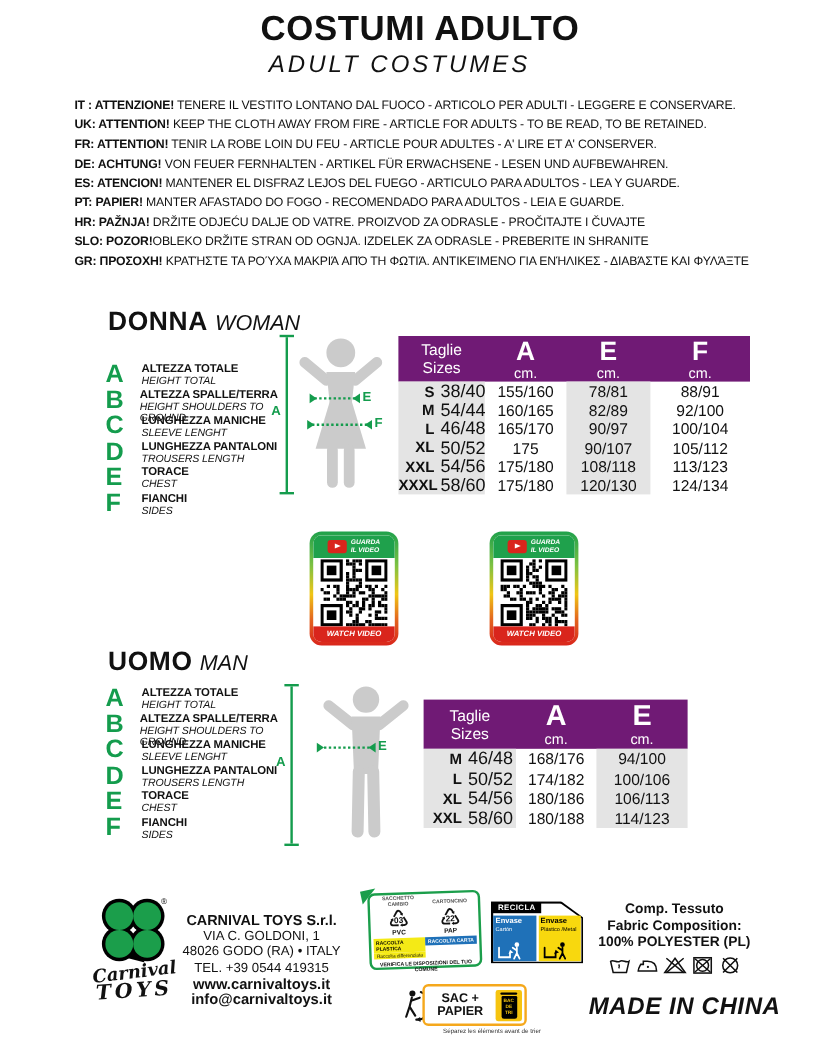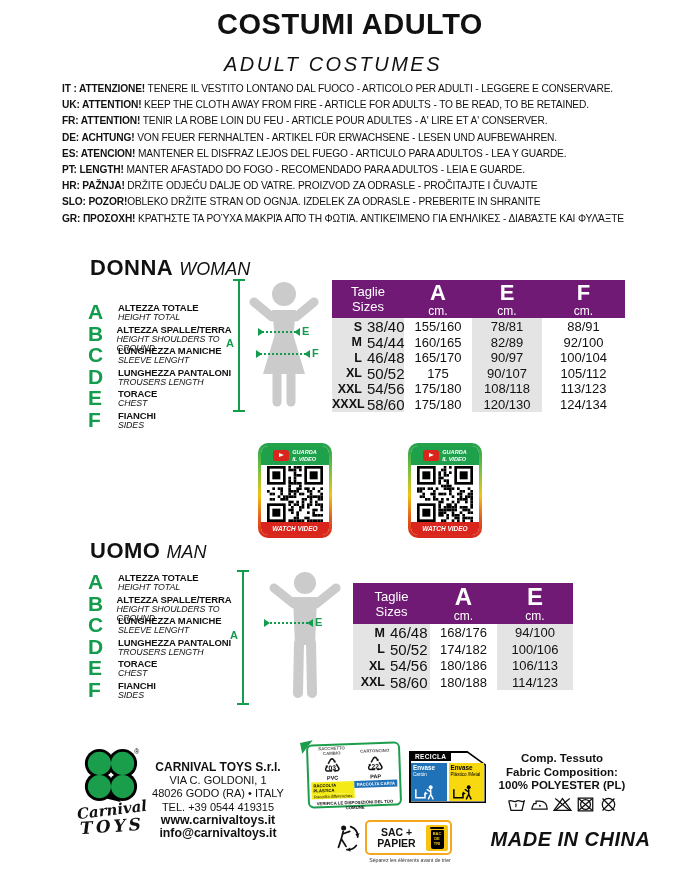--- a/index.html
+++ b/index.html
@@ -3,21 +3,21 @@
 <meta charset="utf-8">
 <style>
   html,body{margin:0;padding:0;background:#fff;}
   #page{position:relative;width:700px;height:869px;background:#fff;overflow:hidden;
         font-family:"Liberation Sans",sans-serif;color:#111;}
   .abs{position:absolute;}
 
   
   .title{position:absolute;top:8px;left:0;width:700px;text-align:center;
          font-size:29px;font-weight:800;letter-spacing:.5px;}
-  .subtitle{position:absolute;top:53px;left:0;width:666px;text-align:center;
+  .subtitle{position:absolute;top:43px;left:0;width:666px;text-align:center;
             font-size:20px;font-style:italic;letter-spacing:2.5px;}
 
   
   .warnings{position:absolute;left:62px;top:81px;width:600px;}
   .warn-line{font-size:10.2px;line-height:16.2px;white-space:nowrap;letter-spacing:-.15px;}
   .warn-line b{font-weight:800;}
 
   
   .sec-title{position:absolute;left:90px;}
   .sec-main{font-size:22px;font-weight:800;letter-spacing:.5px;}
@@ -128,21 +128,21 @@
   .rc-icon{width:24px;height:16px;margin-top:auto;}
 
   .comp{position:absolute;left:494px;top:752px;width:136px;text-align:center;}
   .comp-line{font-size:11.5px;font-weight:800;line-height:13.5px;white-space:nowrap;}
   .care-row{display:flex;justify-content:center;gap:2px;margin-top:3px;}
   .care-row svg{width:21px;height:17px;}
   .made-in{position:absolute;left:468px;top:828px;width:205px;text-align:center;
       font-size:20px;font-weight:800;font-style:italic;letter-spacing:.5px;white-space:nowrap;}
 
   .triman-svg{position:absolute;left:331px;top:821px;width:30px;height:32px;}
-  .sac-box{position:absolute;left:365px;top:820px;width:87px;height:35px;border:2.5px solid #f5a81c;
+  .sac-box{position:absolute;left:352px;top:820px;width:87px;height:35px;border:2.5px solid #f5a81c;
       border-radius:5px;background:#fff;display:flex;align-items:center;box-sizing:border-box;}
   .sac-text{flex:1;text-align:center;font-weight:800;font-size:10.5px;line-height:10.5px;}
   .sac-text span{display:block;}
   .sac-bin{width:22px;height:26px;background:#f6c40f;border-radius:2px;margin-right:2px;
       display:flex;flex-direction:column;align-items:center;flex:0 0 auto;}
   .sb-lid{width:14px;height:2.5px;background:#000;border-radius:1px;margin-top:2px;}
   .sb-body{width:13px;flex:1;background:#000;border-radius:1px 1px 2px 2px;margin:1px 0 2px;
       display:flex;flex-direction:column;align-items:center;justify-content:center;
       color:#f6c40f;font-size:4px;font-weight:800;line-height:4.6px;}
   .sac-note{position:absolute;left:360px;top:857px;width:100px;font-size:5.2px;text-align:center;
@@ -155,21 +155,21 @@
 
   <div class="title">COSTUMI ADULTO</div>
   <div class="subtitle">ADULT COSTUMES</div>
 
   <div class="warnings">
     <div class="warn-line"><b>IT : ATTENZIONE!</b><span> TENERE IL VESTITO LONTANO DAL FUOCO - ARTICOLO PER ADULTI - LEGGERE E CONSERVARE.</span></div>
     <div class="warn-line"><b>UK: ATTENTION!</b><span> KEEP THE CLOTH AWAY FROM FIRE - ARTICLE FOR ADULTS - TO BE READ, TO BE RETAINED.</span></div>
     <div class="warn-line"><b>FR: ATTENTION!</b><span> TENIR LA ROBE LOIN DU FEU - ARTICLE POUR ADULTES  - A' LIRE ET A' CONSERVER.</span></div>
     <div class="warn-line"><b>DE: ACHTUNG!</b><span> VON FEUER FERNHALTEN - ARTIKEL FÜR ERWACHSENE - LESEN UND AUFBEWAHREN.</span></div>
     <div class="warn-line"><b>ES: ATENCION!</b><span> MANTENER EL DISFRAZ LEJOS DEL FUEGO -  ARTICULO PARA ADULTOS - LEA Y GUARDE.</span></div>
-    <div class="warn-line"><b>PT: LENGTH!</b><span> MANTER AFASTADO DO FOGO - RECOMENDADO PARA ADULTOS - LEIA E GUARDE.</span></div>
+    <div class="warn-line"><b>PT: PAPIER!</b><span> MANTER AFASTADO DO FOGO - RECOMENDADO PARA ADULTOS - LEIA E GUARDE.</span></div>
     <div class="warn-line"><b>HR: PAŽNJA!</b><span> DRŽITE ODJEĆU DALJE OD VATRE. PROIZVOD ZA ODRASLE - PROČITAJTE I ČUVAJTE</span></div>
     <div class="warn-line"><b>SLO: POZOR!</b><span>OBLEKO DRŽITE STRAN OD OGNJA. IZDELEK ZA ODRASLE - PREBERITE IN SHRANITE</span></div>
     <div class="warn-line"><b>GR: ΠΡΟΣΟΧΗ!</b><span> ΚΡΑΤΉΣΤΕ ΤΑ ΡΟΎΧΑ ΜΑΚΡΙΆ ΑΠΌ ΤΗ ΦΩΤΙΆ. ΑΝΤΙΚΕΊΜΕΝΟ ΓΙΑ ΕΝΉΛΙΚΕΣ - ΔΙΑΒΆΣΤΕ ΚΑΙ ΦΥΛΆΞΤΕ</span></div>
   </div>
 
   <div class="sec-title" style="top:255px">
     <span class="sec-main">DONNA</span><span class="sec-sub">WOMAN</span>
   </div>
 
   <div class="legend" style="top:302px">

